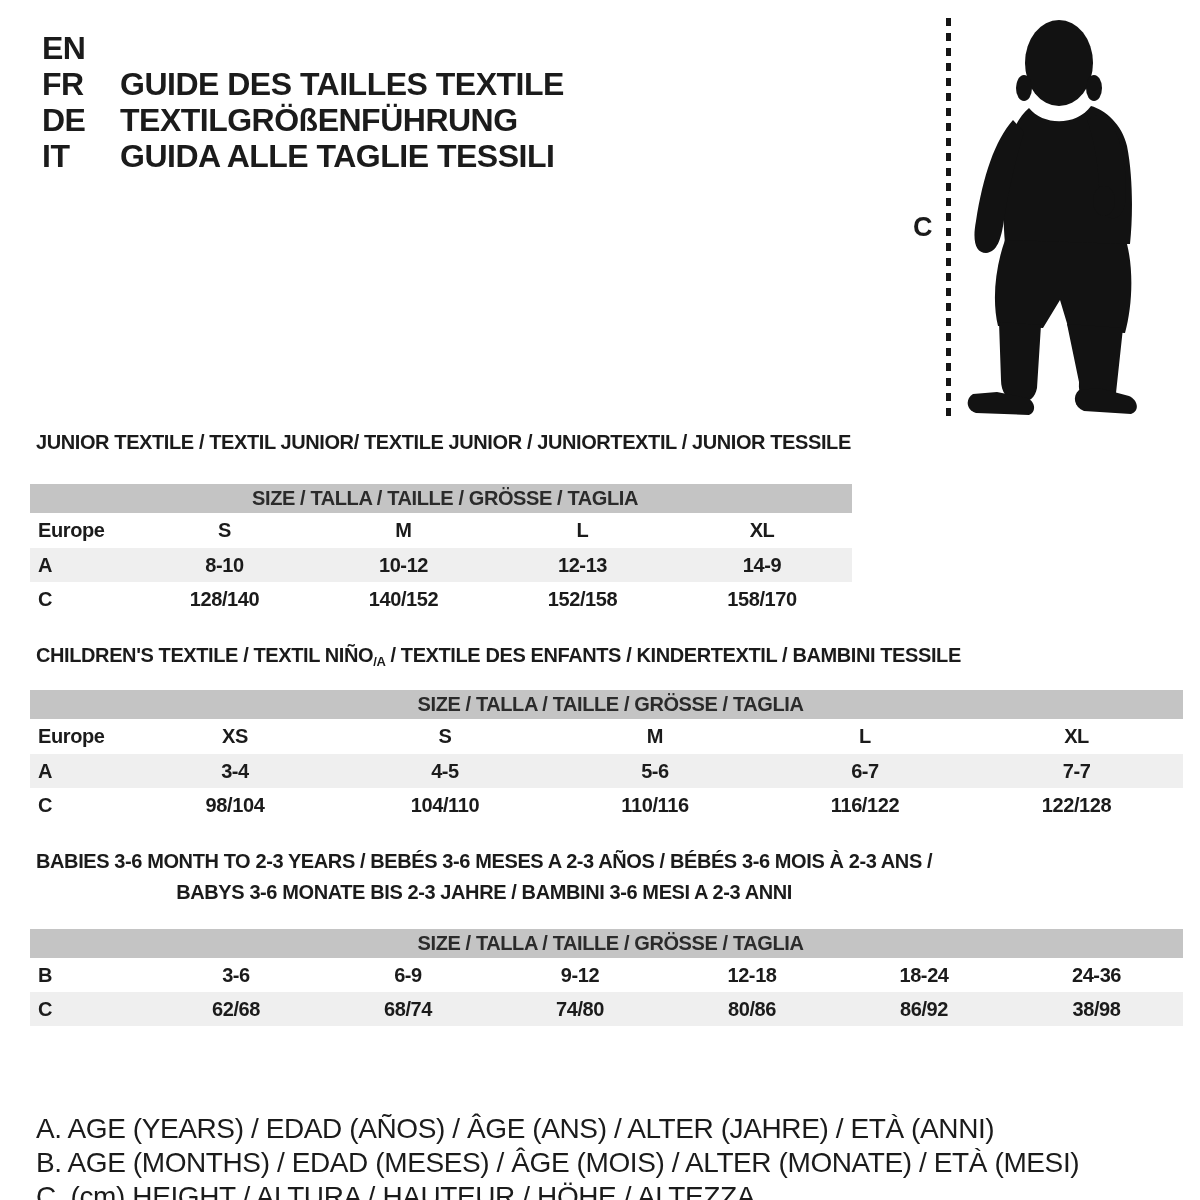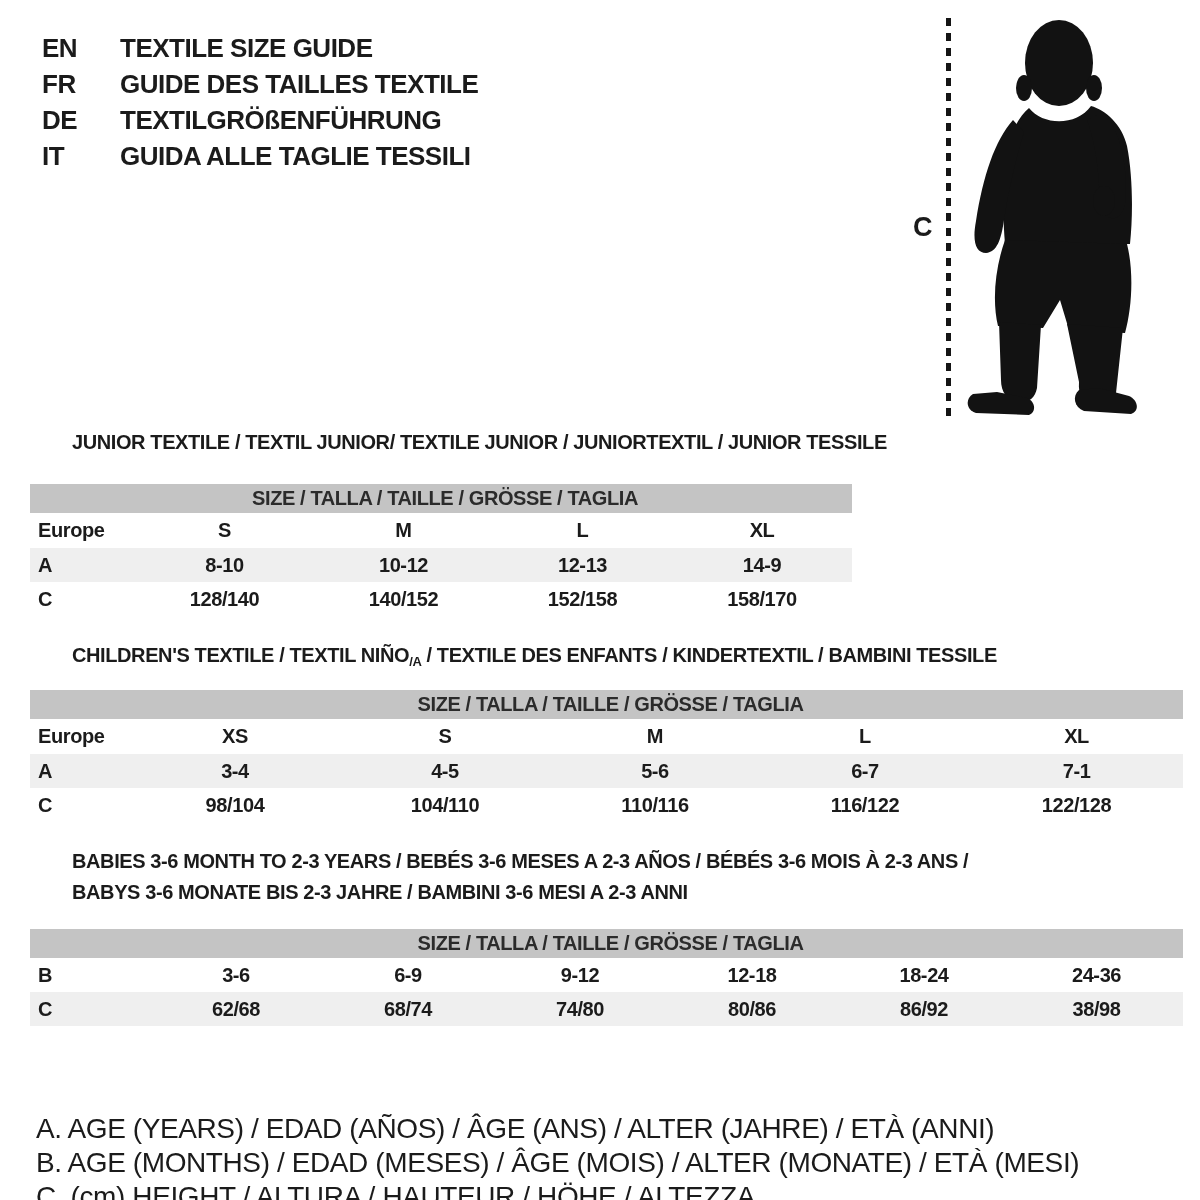--- a/index.html
+++ b/index.html
@@ -2,35 +2,35 @@
 <html><head>
 <meta charset="utf-8">
 <style>
   * { margin:0; padding:0; box-sizing:border-box; }
   html,body { width:1200px; height:1200px; background:#ffffff; }
   body { font-family:"Liberation Sans", sans-serif; color:#1b1b1b; }
   .page { position:relative; width:1200px; height:1200px; overflow:hidden; background:#ffffff; }
 
   
   .lang-block { position:absolute; top:30px; left:42px; }
-  .lang-row { display:flex; height:36px; align-items:center; font-size:26px; font-weight:700; letter-spacing:-0.5px; }
+  .lang-row { display:flex; height:36px; align-items:center; font-size:32px; font-weight:700; letter-spacing:-0.5px; }
   .lang-code { width:78px; }
 
   
   .figure { position:absolute; left:905px; top:16px; width:280px; height:406px; }
   .c-label { position:absolute; left:8px; top:196px; font-size:27px; font-weight:700; }
   .dash-line { position:absolute; left:41px; top:2px; width:5px; height:398px;
     background:repeating-linear-gradient(to bottom, #141414 0px, #141414 8px, transparent 8px, transparent 15px); }
   .silhouette { position:absolute; left:52px; top:0; }
 
   
-  .tbl-title { position:absolute; left:36px; font-size:20px; font-weight:700; letter-spacing:-0.4px; white-space:nowrap;margin-left:36px; }
+  .tbl-title { position:absolute; left:36px; font-size:20px; font-weight:700; letter-spacing:-0.4px; white-space:nowrap; }
   .t1-title { top:431px; }
   .t2-title { top:644px; }
-  .t3-title { top:846px; line-height:31px; }
+  .t3-title { top:846px; line-height:31px;text-align:center; }
   .sub-a { font-size:13px; vertical-align:-4px; font-weight:700; }
 
   
   table.size-table { position:absolute; left:30px; border-collapse:collapse; table-layout:fixed;
     font-size:20px; font-weight:700; letter-spacing:-0.4px; }
   table.size-table td { vertical-align:middle; text-align:center; padding:0; }
   table.size-table td.lbl { text-align:left; padding-left:8px; }
   tr.head-bar td { background:#c4c4c4; text-align:center; padding-left:8px; height:29px; color:#2b2b2b; }
   tr.row-plain td { background:#ffffff; height:34px; }
   tr.row-first td { background:#ffffff; height:35px;margin-top:37px; }
@@ -43,21 +43,20 @@
   .legend { position:absolute; left:36px; top:1112px; font-size:28px; font-weight:400; letter-spacing:-0.4px; line-height:34px; }
 </style>
 </head>
 <body>
 
 <div class="page">
 
   <div class="lang-block">
     <div class="lang-row">
       <span class="lang-code">EN</span>
-      <span class="lang-title">TEXTILE SIZE GUIDE</span>
     </div>
     <div class="lang-row">
       <span class="lang-code">FR</span>
       <span class="lang-title">GUIDE DES TAILLES TEXTILE</span>
     </div>
     <div class="lang-row">
       <span class="lang-code">DE</span>
       <span class="lang-title">TEXTILGRÖßENFÜHRUNG</span>
     </div>
     <div class="lang-row">
@@ -147,21 +146,21 @@
       <td>M</td>
       <td>L</td>
       <td>XL</td>
     </tr>
     <tr class="row-alt">
       <td class="lbl">A</td>
       <td>3-4</td>
       <td>4-5</td>
       <td>5-6</td>
       <td>6-7</td>
-      <td>7-1</td>
+      <td>7-7</td>
     </tr>
     <tr class="row-plain">
       <td class="lbl">C</td>
       <td>98/104</td>
       <td>104/110</td>
       <td>110/116</td>
       <td>116/122</td>
       <td>122/128</td>
     </tr>
   </tbody>

